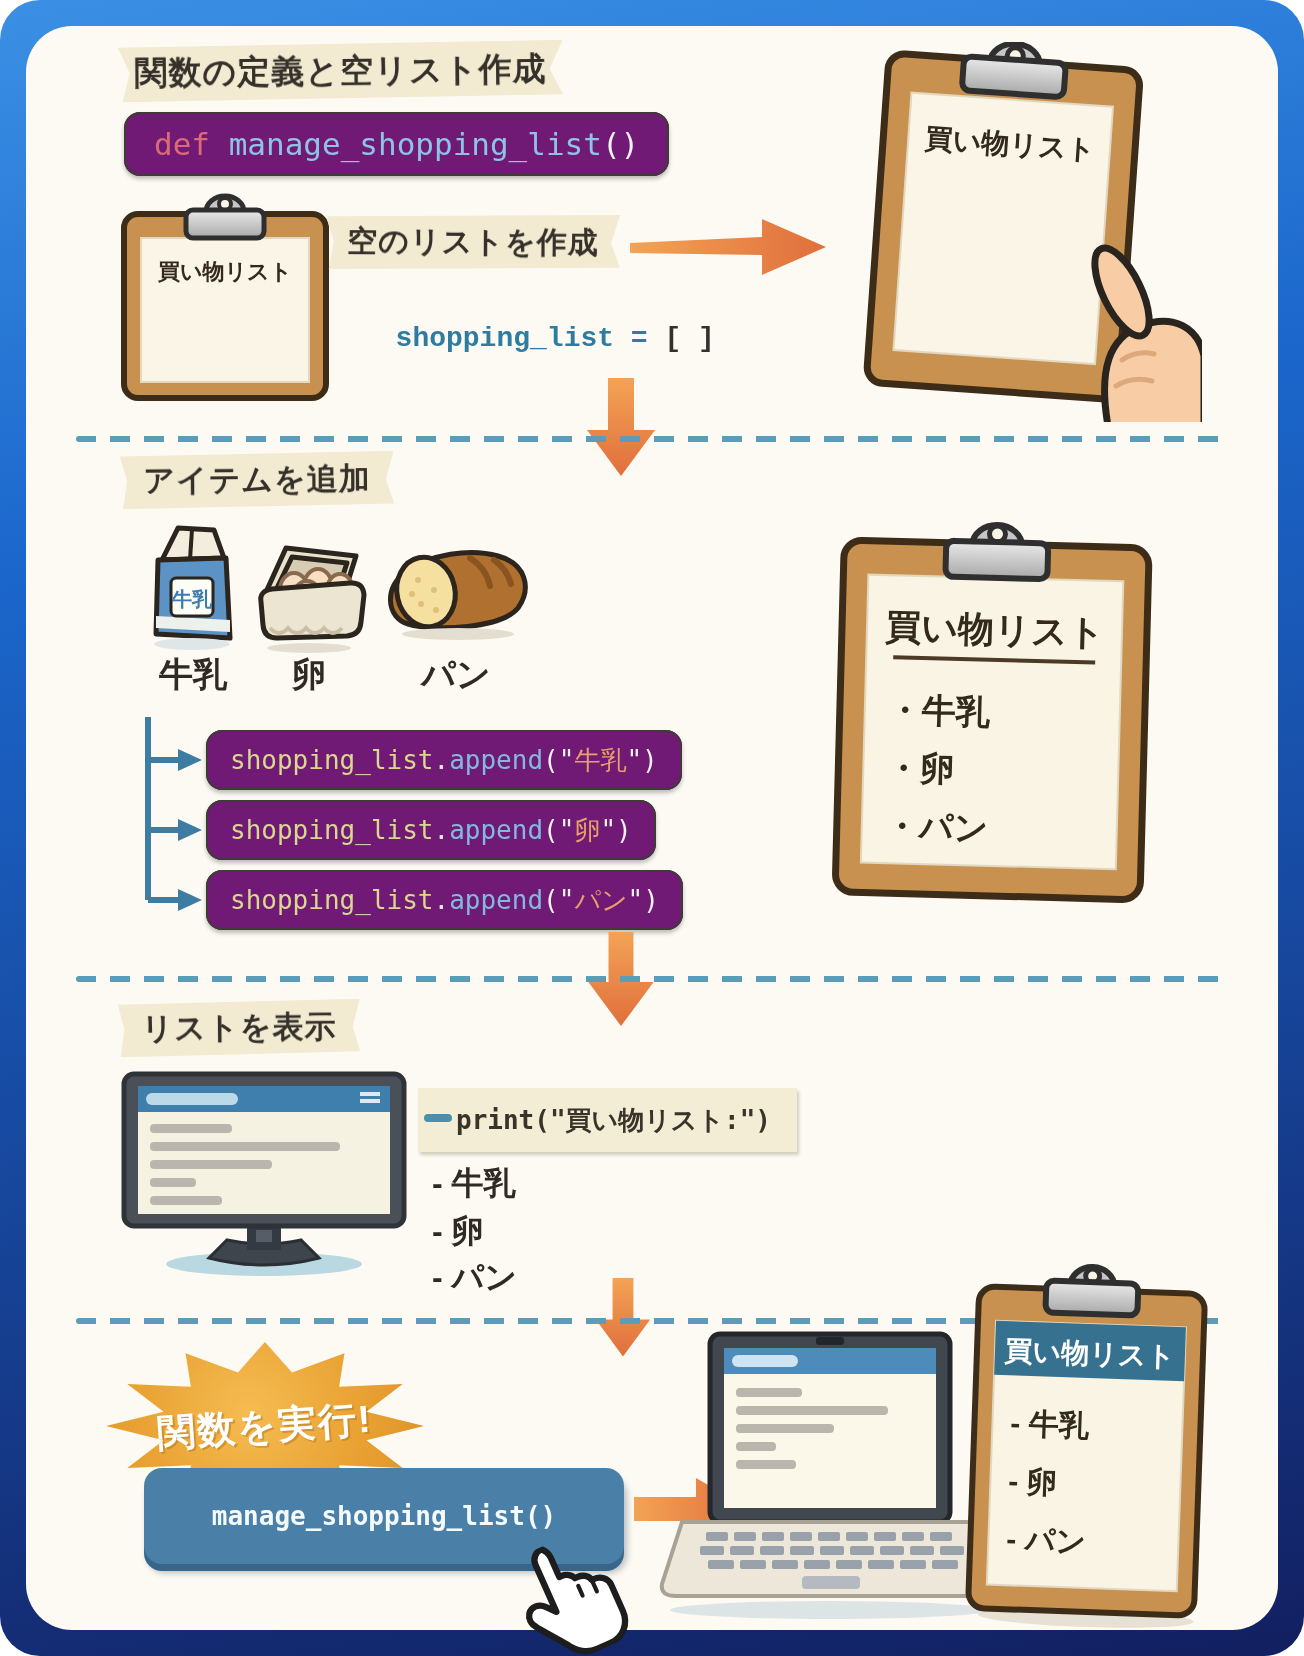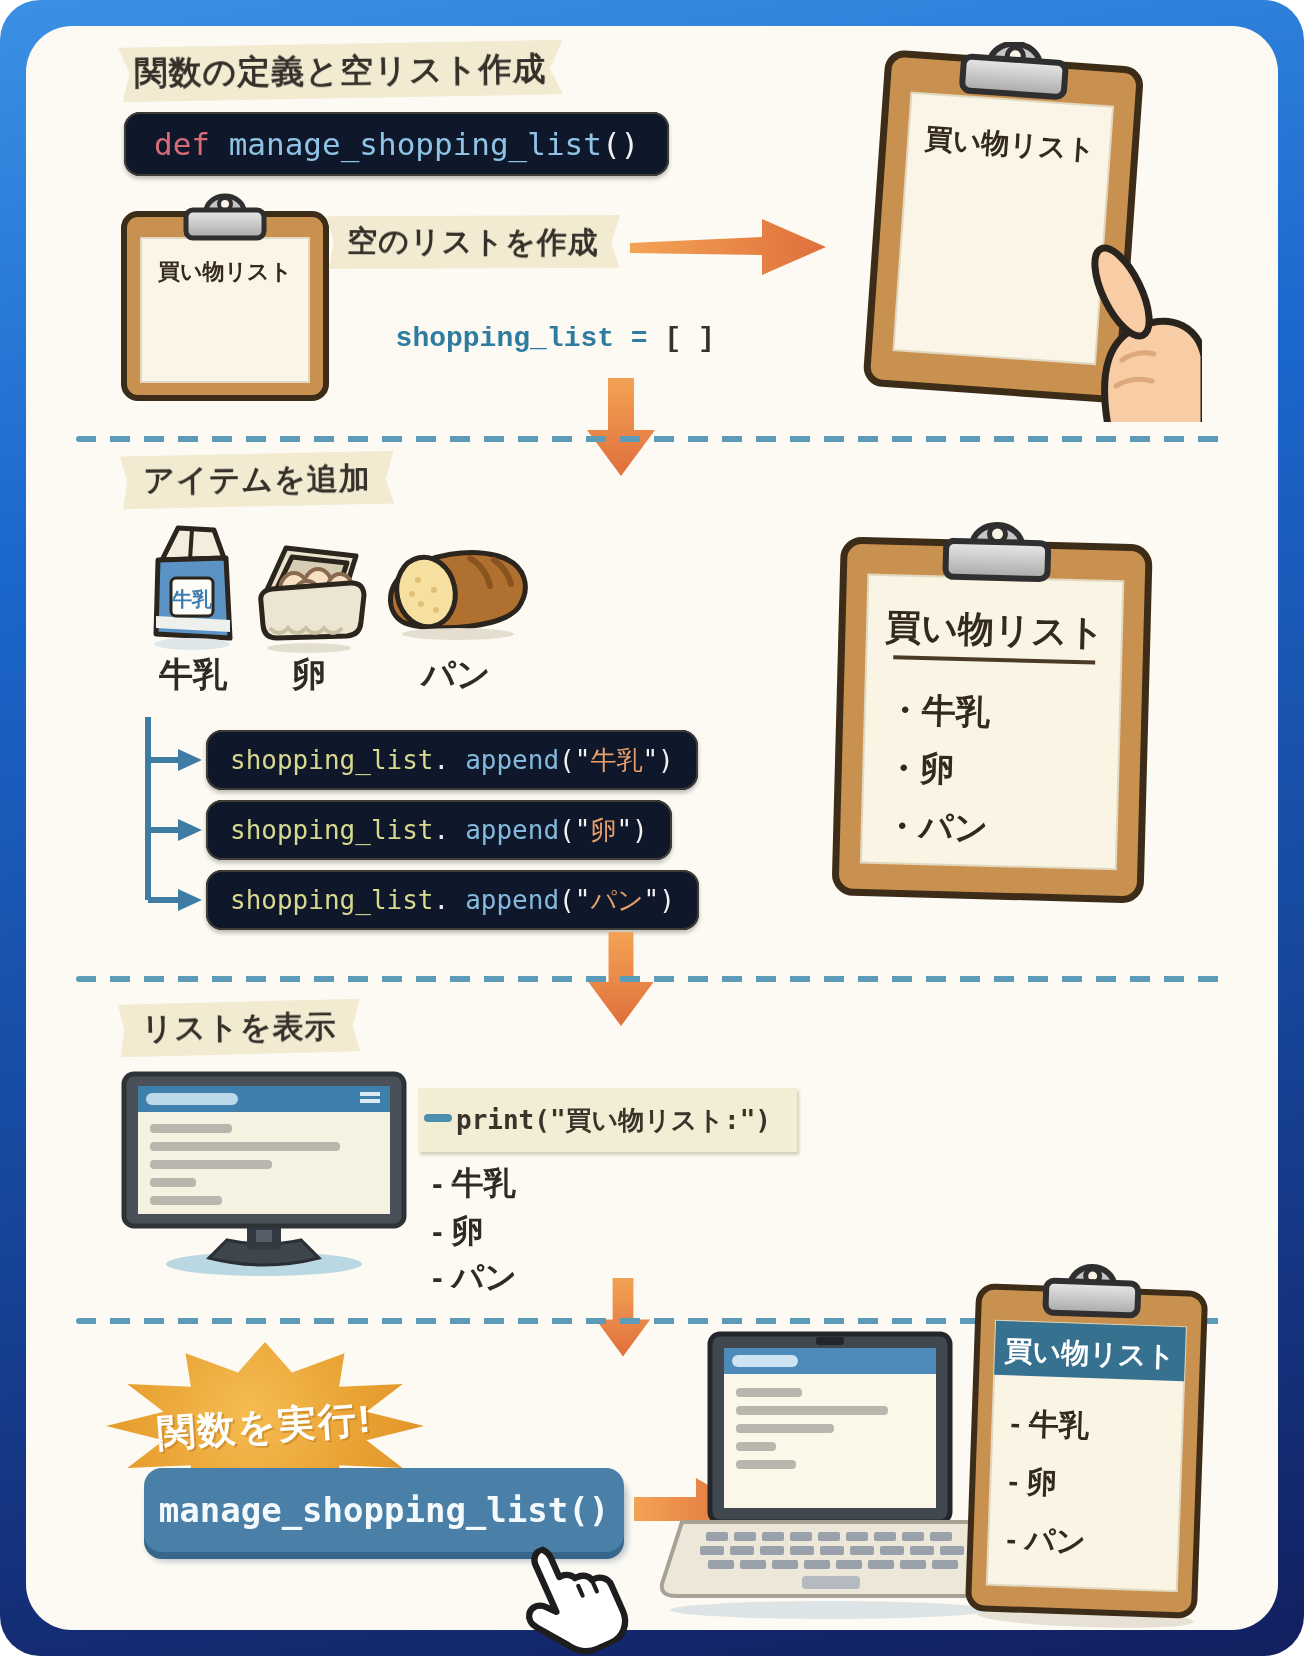--- a/index.html
+++ b/index.html
@@ -22,31 +22,31 @@
   
   .ribbon {
     position:absolute; background:#f2ebd2; color:#35302a; font-weight:bold;
     display:flex; align-items:center; justify-content:center; letter-spacing:1px;
     clip-path:polygon(0% 6%,100% 0%,97% 50%,100% 94%,1% 100%,2.6% 50%);
     filter:drop-shadow(2px 3px 2px rgba(90,80,50,.28));
   }
 
   
   .codeblock {
-    position:absolute; background:#0f172a; border-radius:16px;
+    position:absolute; background:#701a75; border-radius:16px;
     font-family:"DejaVu Sans Mono",monospace; display:flex; align-items:center;
     box-shadow:0 3px 4px rgba(0,0,0,.25), inset 0 0 0 2px #3e3c35;
     white-space:pre;
   }
   .kw   { color:#d96a78; }
   .fn   { color:#8ec3e6;text-align:right; }
   .par  { color:#f2f2f2; }
   .ap-var { color:#d8d88f; }
   .ap-dot { color:#ececec; }
-  .ap-method { color:#83b9dc;margin-left:16px; }
+  .ap-method { color:#83b9dc; }
   .ap-paren { color:#f2f2f2; }
   .ap-arg { color:#e8a06b; }
 
   .code-teal {
     position:absolute; font-family:Liberation Mono, monospace; font-weight:bold;
     white-space:pre;
   }
   .code-teal .v { color:#2e7ca0; }
   .code-teal .b { color:#35322c; }
 
@@ -283,21 +283,21 @@
 <svg class="abs" style="left:588px;top:1278px" width="70" height="80" viewBox="0 0 72 100">
   <polygon points="23,0 49,0 49,52 70,52 36,98 2,52 23,52" fill="url(#gOrangeV)"></polygon>
 </svg>
 
 <div class="divider" style="top:1318px"></div>
 
 <div class="burst" style="left:106px;top:1342px;width:318px;height:168px">
   <span style="font-size:38px">関数を実行!</span>
 </div>
 
-<button class="runbtn" style="left:144px;top:1468px;width:480px;height:84px;font-size:34px">manage_shopping_list()</button>
+<button class="runbtn" style="left:144px;top:1468px;width:480px;height:96px;font-size:26px">manage_shopping_list()</button>
 
 <svg class="abs" style="left:518px;top:1538px;transform:rotate(-24deg)" width="112" height="118" viewBox="0 0 96 112">
   <path d="M38,2 C32,2 27,7 27,13 L27,62 L20,54 C15,48 7,48 3,53 C0,57 0,63 4,68 L24,95 C29,104 38,110 48,110 L62,110 C75,110 85,100 85,87 L85,60 C85,53 79,48 72,48 L70,48 C69,43 64,40 59,40 L56,40 C55,36 50,33 45,33 L43,33 L43,13 C43,7 38,2 38,2 Z" fill="#ffffff" stroke="#1d1d1d" stroke-width="6" stroke-linejoin="round"></path>
   <path d="M56,48 v10 M70,50 v10" stroke="#1d1d1d" stroke-width="4" stroke-linecap="round"></path>
 </svg>
 
 <svg class="abs" style="left:634px;top:1474px" width="118" height="70" viewBox="0 0 118 70">
   <polygon points="0,23 62,23 62,4 116,35 62,66 62,47 0,47" fill="url(#gOrangeH)"></polygon>
 </svg>
 

